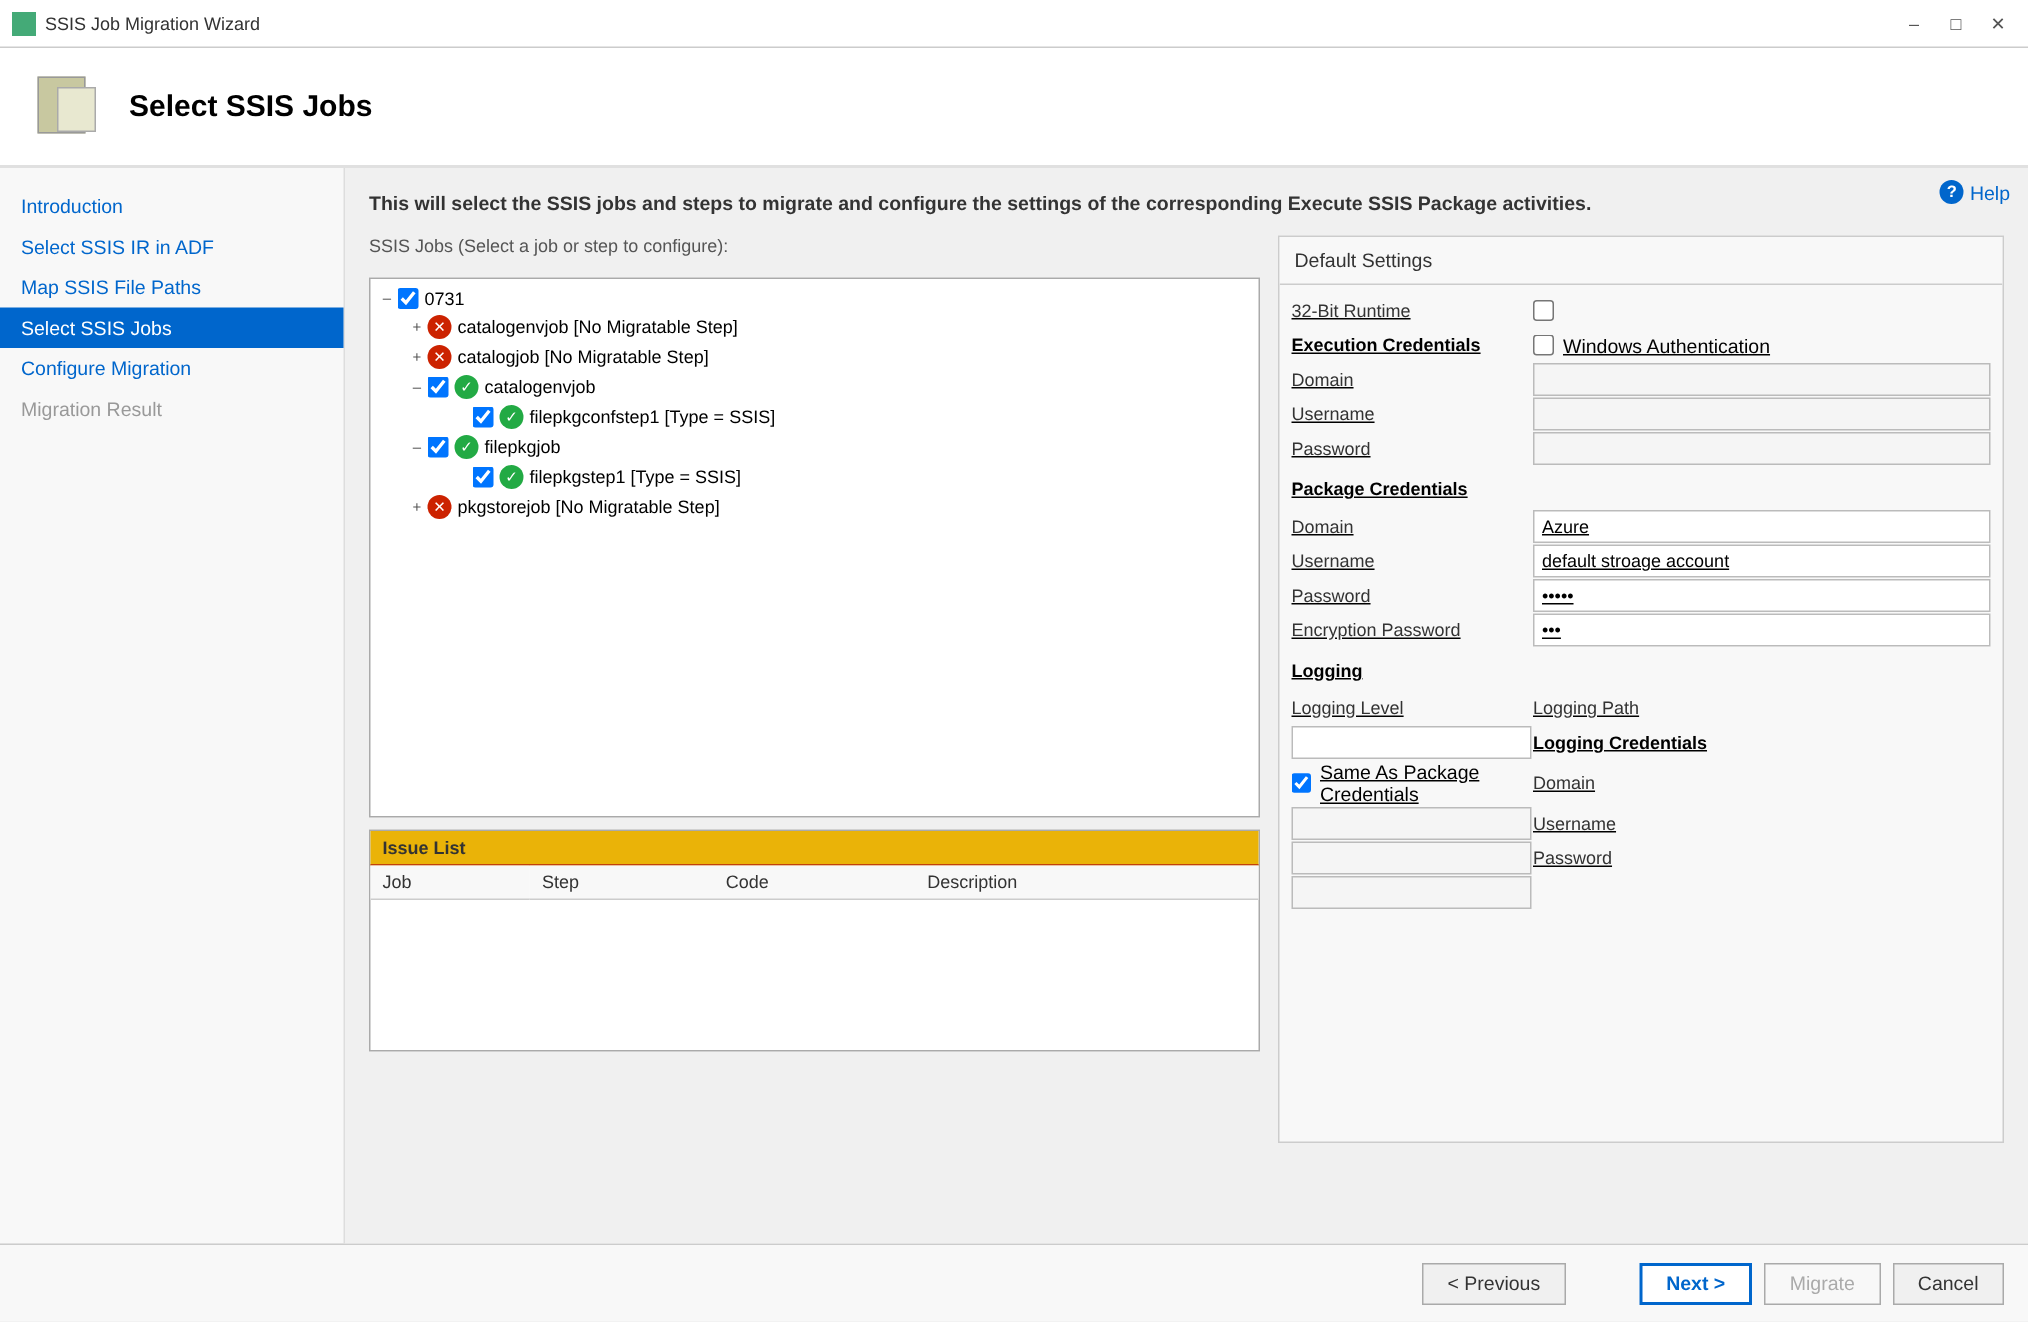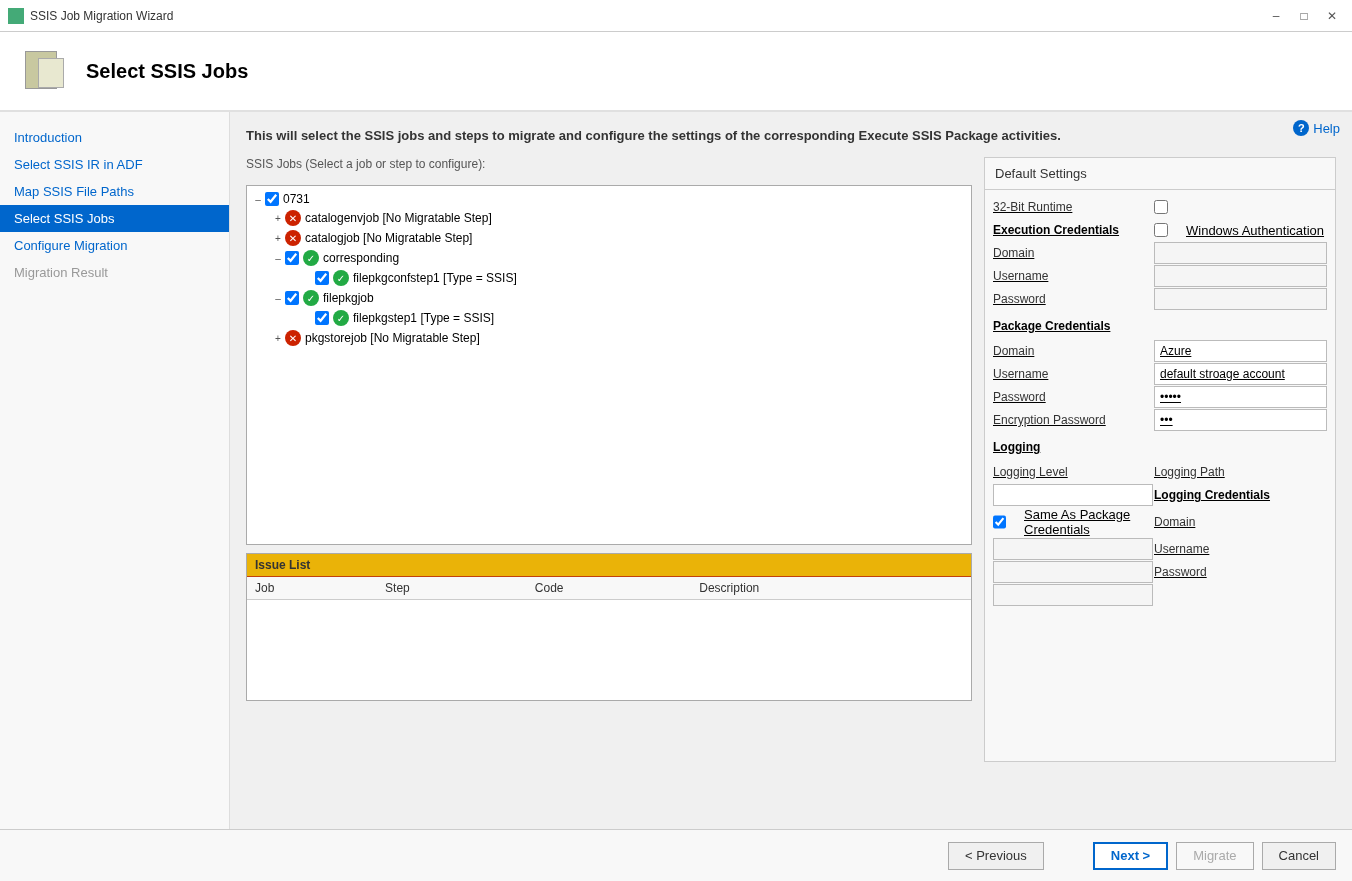--- a/index.html
+++ b/index.html
@@ -35,21 +35,21 @@
     .help-icon-circle { width: 16px; height: 16px; border-radius: 50%; background: #0066cc; color: #fff; display: inline-flex; align-items: center; justify-content: center; font-size: 11px; font-weight: bold; }
 
     .description-text { font-size: 13px; color: #333; margin-bottom: 14px; max-width: 900px; }
     .description-text strong { font-weight: bold; }
 
     .panel-label { font-size: 12px; color: #555; margin-bottom: 6px; }
 
     
     .panels { display: flex; gap: 12px; height: calc(100% - 80px); }
     .left-panel { flex: 1; display: flex; flex-direction: column; gap: 8px; }
-    .right-panel { width: 352px; background: #f8f8f8; border: 1px solid #ccc; padding: 0; overflow-y: auto; }
+    .right-panel { width: 484px; background: #f8f8f8; border: 1px solid #ccc; padding: 0; overflow-y: auto; }
 
     
     .tree-box { flex: 1; background: #fff; border: 1px solid #aaa; overflow: auto; padding: 4px; min-height: 200px; max-height: 360px; }
     .tree-item { display: flex; align-items: center; padding: 2px 0; font-size: 12px; white-space: nowrap; }
     .tree-expander { width: 14px; text-align: center; cursor: pointer; color: #555; font-size: 10px; }
     .tree-checkbox { width: 14px; height: 14px; margin-right: 4px; }
     .tree-status { width: 16px; height: 16px; border-radius: 50%; display: inline-flex; align-items: center; justify-content: center; font-size: 10px; margin-right: 4px; }
     .tree-status.error { background: #cc2200; color: #fff; }
     .tree-status.ok { background: #22aa44; color: #fff; }
     .tree-label { font-size: 12px; color: #000; }
@@ -59,21 +59,21 @@
     .issue-header { background: #eab308; border-bottom: 1px solid #c2410c; padding: 4px 8px; font-size: 12px; font-weight: bold; color: #333; }
     .issue-table { width: 100%; border-collapse: collapse; }
     .issue-table th { text-align: left; padding: 4px 8px; border-bottom: 1px solid #ccc; font-size: 12px; color: #333; font-weight: normal; background: #f8f8f8; }
     .issue-body { min-height: 100px; }
 
     
     .default-settings-header { padding: 8px 10px; font-size: 13px; font-weight: normal; color: #333; border-bottom: 1px solid #ccc; background: #f8f8f8; }
     .settings-grid { display: grid; grid-template-columns: 160px 1fr; align-items: center; gap: 1px; padding: 6px 8px; text-decoration: underline; }
     .settings-label { font-size: 12px; color: #333; padding: 4px 0; }
     .settings-label.bold { font-weight: bold; color: #000; }
-    .settings-value { display: flex; align-items: center; gap: 18px; }
+    .settings-value { display: flex; align-items: center; gap: 6px; }
     .settings-input { width: 100%; border: 1px solid #bbb; padding: 3px 5px; font-size: 12px; background: #f5f5f5; height: 22px; }
     .settings-input.white { background: #fff; }
     .settings-checkbox { width: 14px; height: 14px; }
     .settings-select { width: 100%; border: 1px solid #bbb; padding: 3px 5px; font-size: 12px; background: #f5f5f5; height: 22px; appearance: none; cursor: pointer; }
     .select-wrapper { position: relative; width: 100%; }
     .select-wrapper::after { content: '▼'; position: absolute; right: 6px; top: 50%; transform: translateY(-50%); font-size: 9px; color: #666; pointer-events: none; }
     .section-divider { grid-column: 1 / -1; padding: 4px 0 2px 0; }
 
     
     .bottom-bar { height: 52px; background: #f8f8f8; border-top: 1px solid #ccc; display: flex; align-items: center; justify-content: flex-end; padding: 0 16px; gap: 8px; }
@@ -152,21 +152,21 @@
             <span class="tree-expander">+</span>
             <span class="tree-status error">✕</span>
             <span class="tree-label">catalogjob [No Migratable Step]</span>
           </div>
 
           <div class="tree-item">
             <span style="display:inline-block;width:20px"></span>
             <span class="tree-expander">–</span>
             <input type="checkbox" class="tree-checkbox" checked="" style="">
             <span class="tree-status ok">✓</span>
-            <span class="tree-label">corresponding</span>
+            <span class="tree-label">catalogenvjob</span>
           </div>
 
           <div class="tree-item">
             <span style="display:inline-block;width:50px"></span>
             <span class="tree-expander"></span>
             <input type="checkbox" class="tree-checkbox" checked="" style="">
             <span class="tree-status ok">✓</span>
             <span class="tree-label">filepkgconfstep1 [Type = SSIS]</span>
           </div>
 

